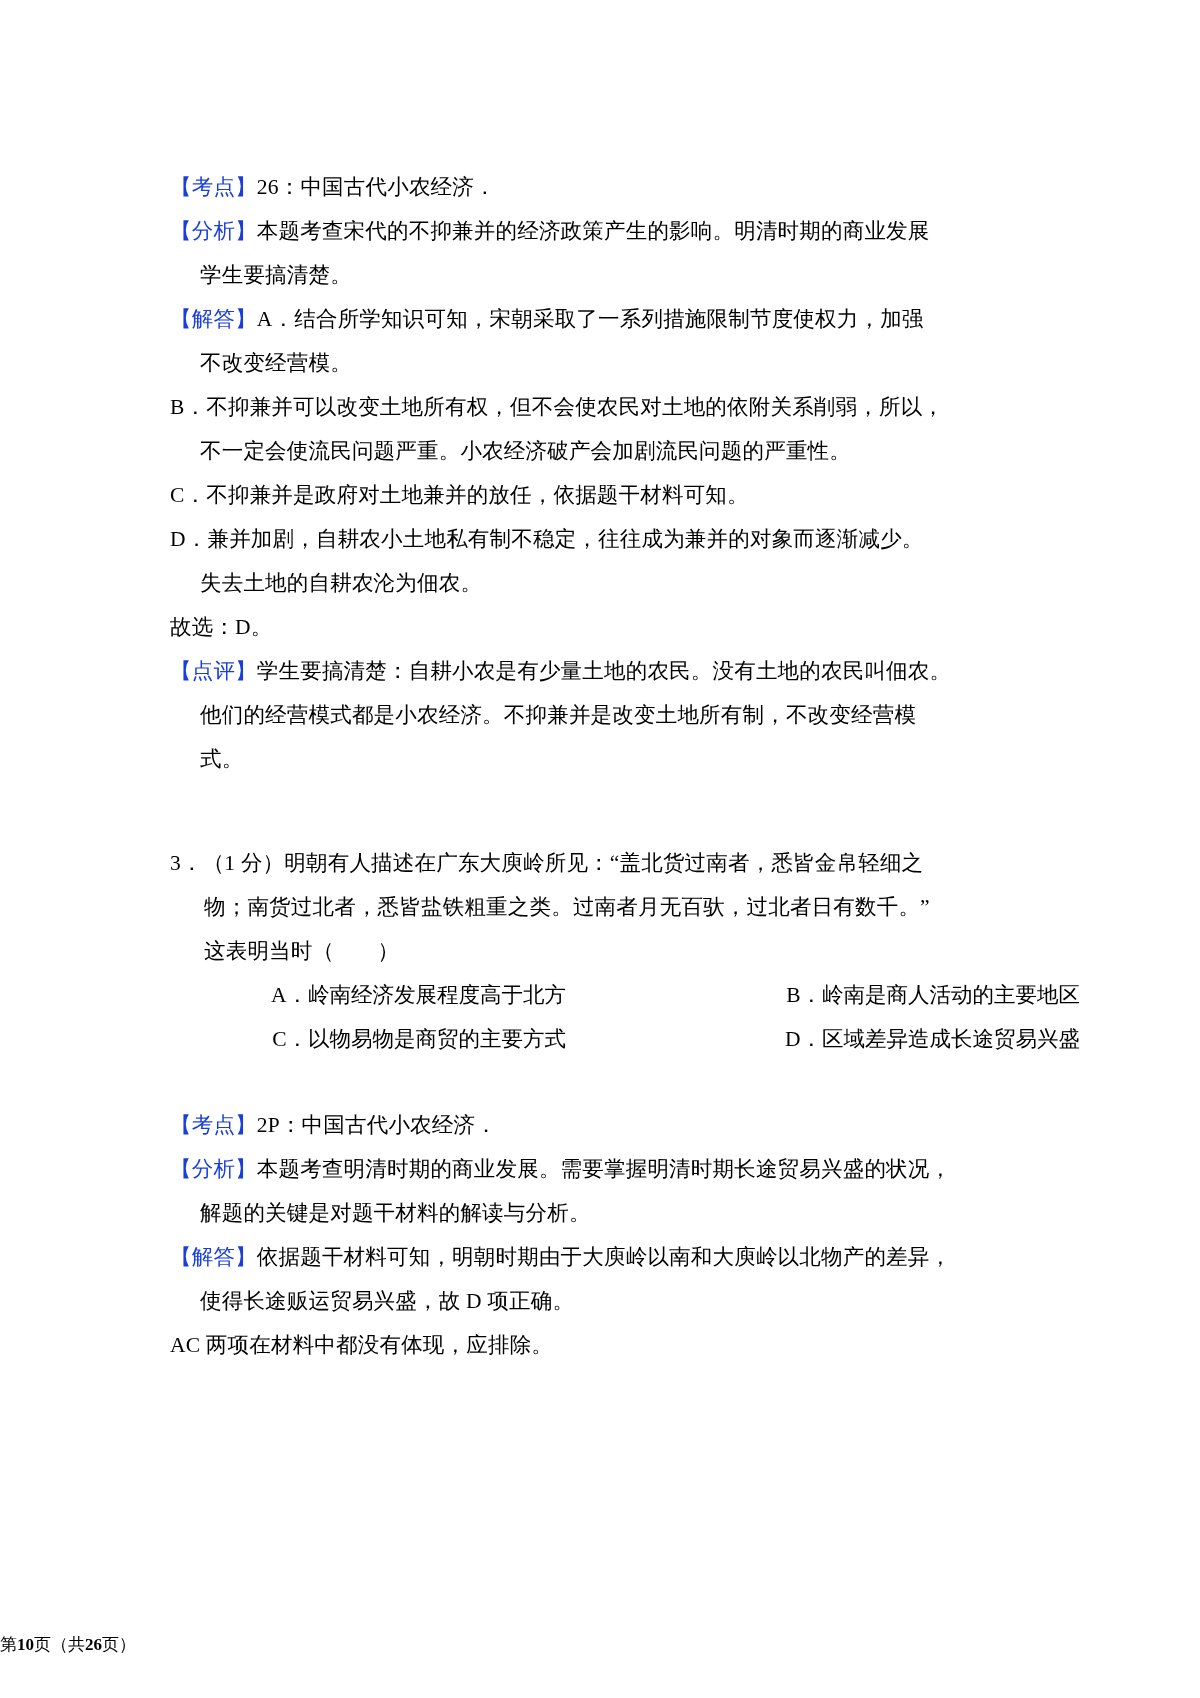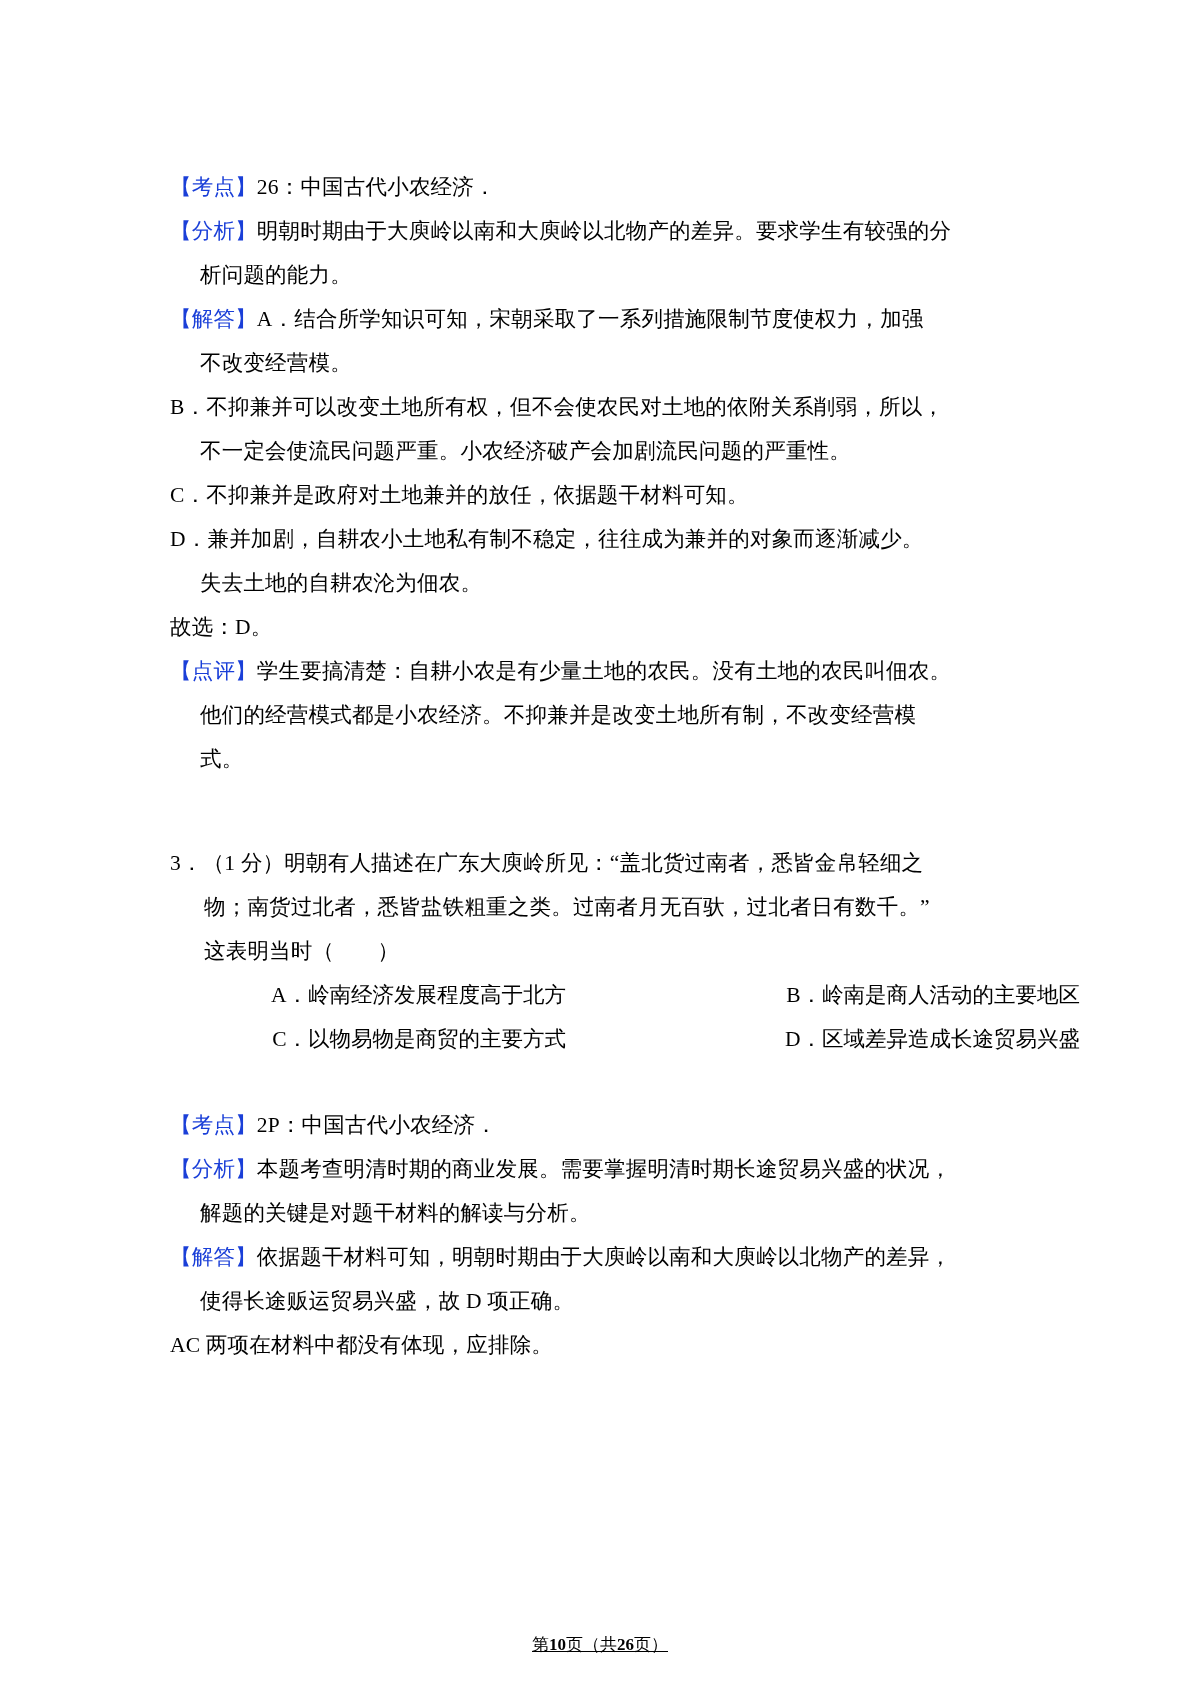--- a/index.html
+++ b/index.html
@@ -60,39 +60,38 @@
     line-height: 44px;
   }
   .opt-a { width: 350px; flex: 0 0 350px; }
   .opt-b { flex: 1; }
 
   .footer {
     position: absolute;
     left: 0;
     right: 0;
     bottom: 42px;
-    text-align: center;
+    text-align: left;
     font-size: 17px;
     color: #000;
     font-family: "Liberation Serif", serif;
-    text-decoration: underline;
   }
   .footer b { font-weight: bold; }
 </style>
 </head>
 <body>
 
 <div class="page">
 
   <div class="block">
 
     <div class="line hang"><span class="tag">【考点】</span><span>26：中国古代小农经济．</span></div>
 
-    <div class="line hang"><span class="tag">【分析】</span><span>明朝时期由于大庾岭以南和大庾岭以北物产的差异。要求学生有较强的分</span></div>
-    <div class="line indent-1"><span>析问题的能力。</span></div>
+    <div class="line hang"><span class="tag">【分析】</span><span>本题考查宋代的不抑兼并的经济政策产生的影响。明清时期的商业发展</span></div>
+    <div class="line indent-1"><span>学生要搞清楚。</span></div>
 
     <div class="line hang"><span class="tag">【解答】</span><span>A．结合所学知识可知，宋朝采取了一系列措施限制节度使权力，加强</span></div>
     <div class="line indent-1"><span>不改变经营模。</span></div>
 
     <div class="line hang"><span>B．不抑兼并可以改变土地所有权，但不会使农民对土地的依附关系削弱，所以，</span></div>
     <div class="line indent-1"><span>不一定会使流民问题严重。小农经济破产会加剧流民问题的严重性。</span></div>
 
     <div class="line hang"><span>C．不抑兼并是政府对土地兼并的放任，依据题干材料可知。</span></div>
 
     <div class="line hang"><span>D．兼并加剧，自耕农小土地私有制不稳定，往往成为兼并的对象而逐渐减少。</span></div>

